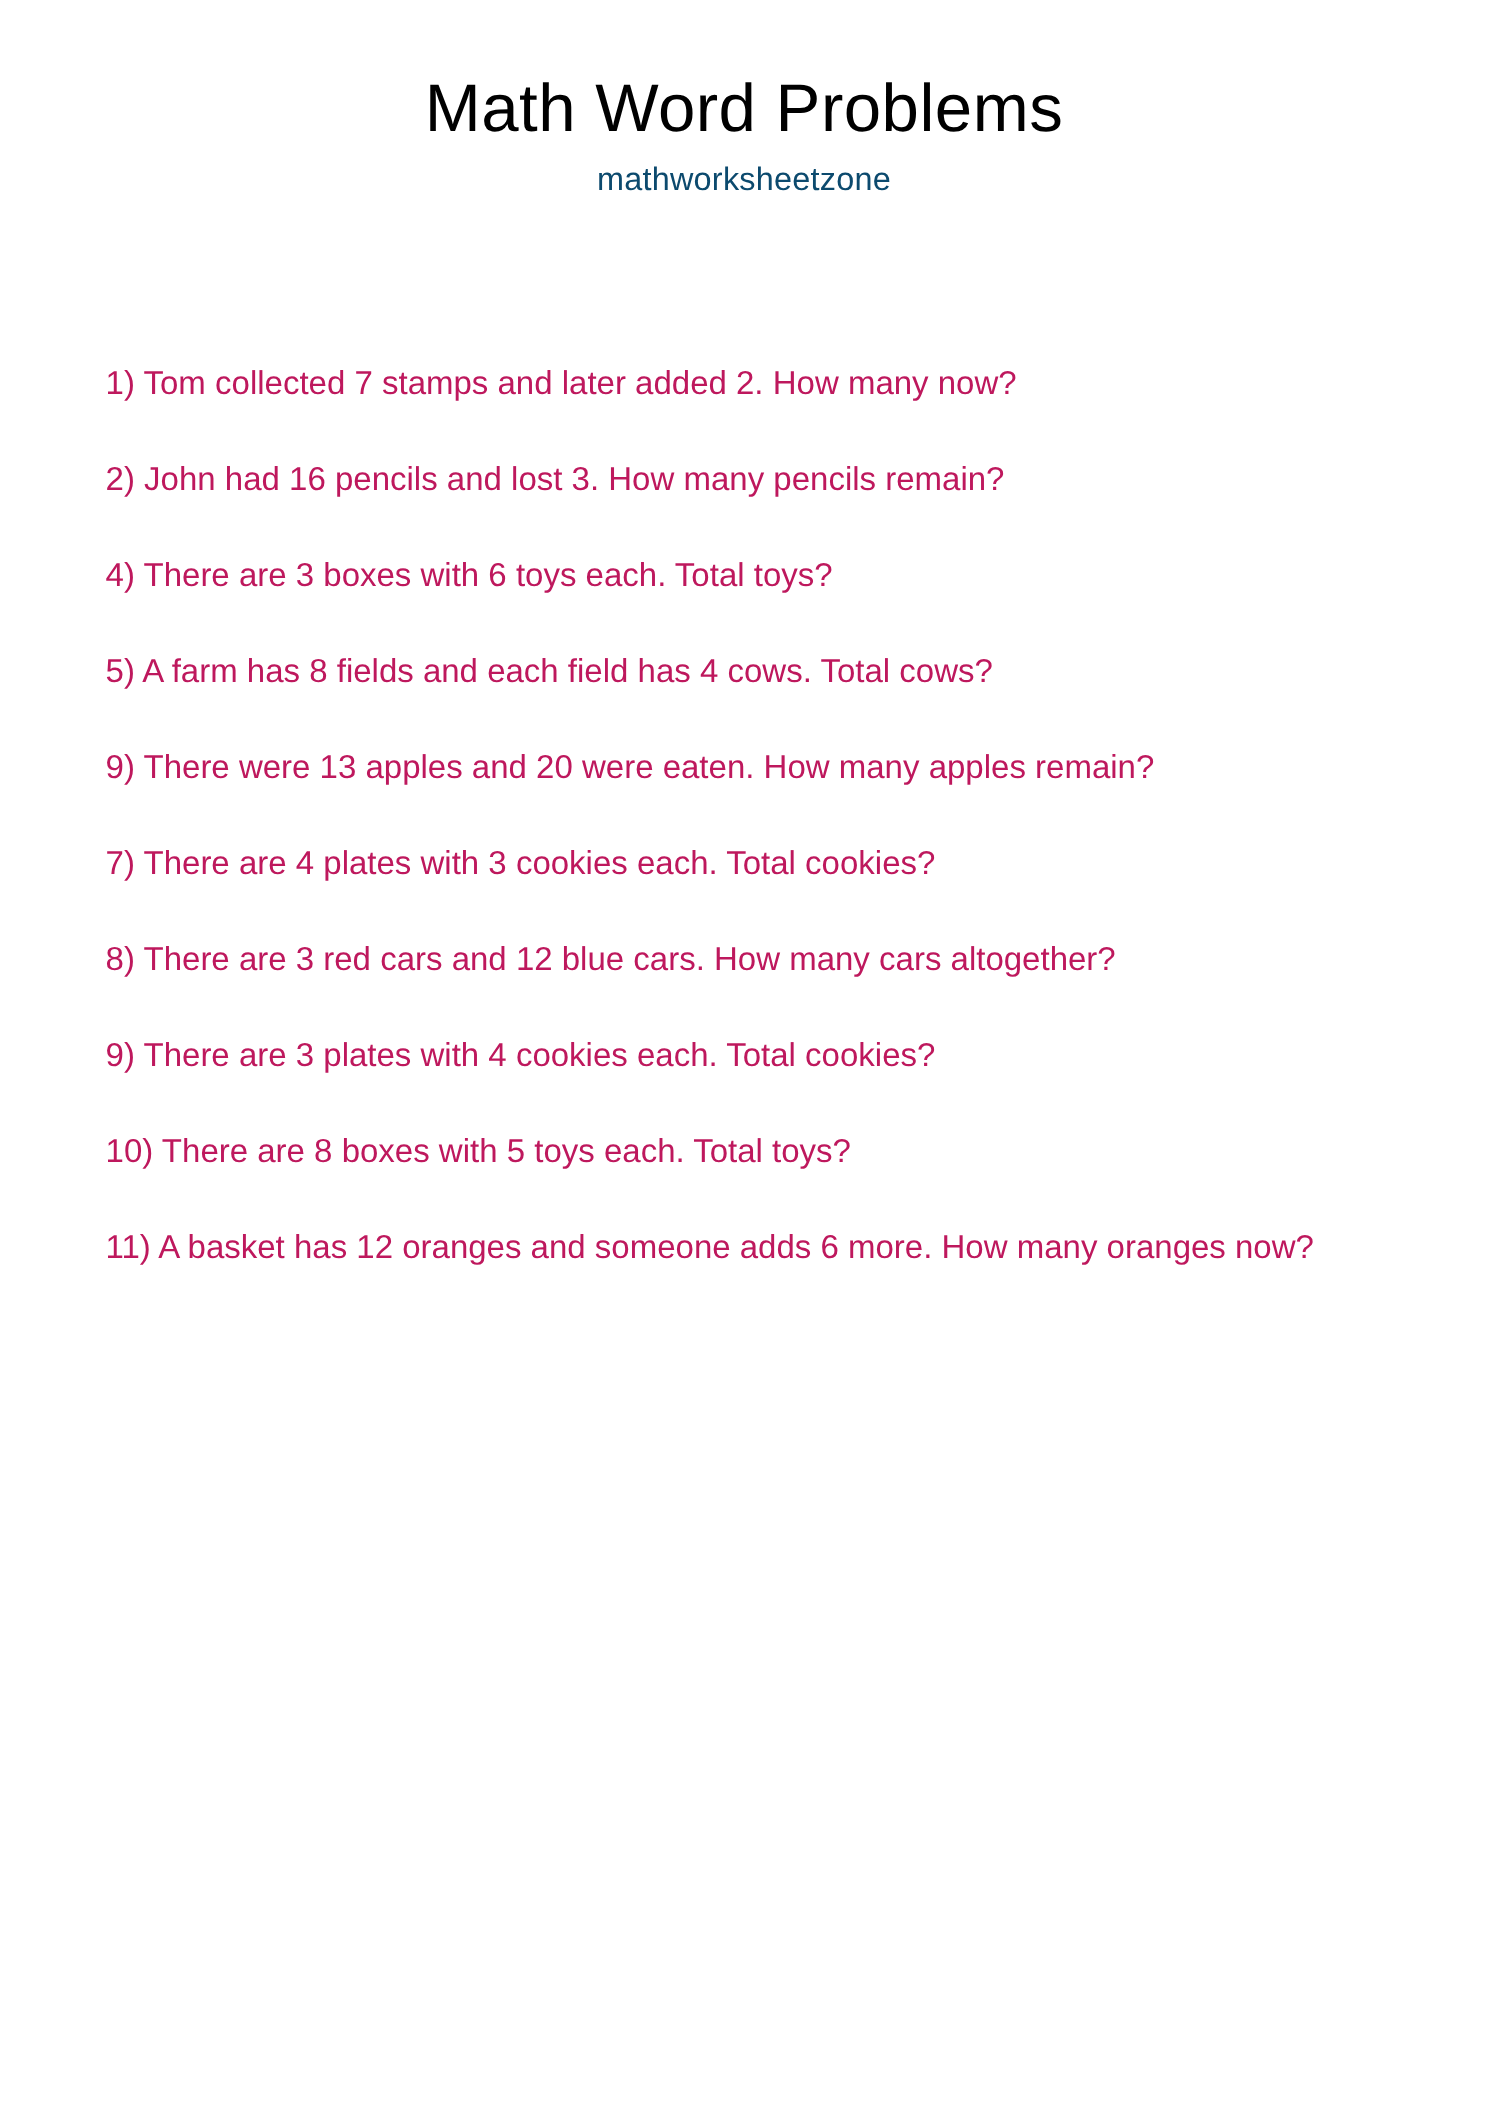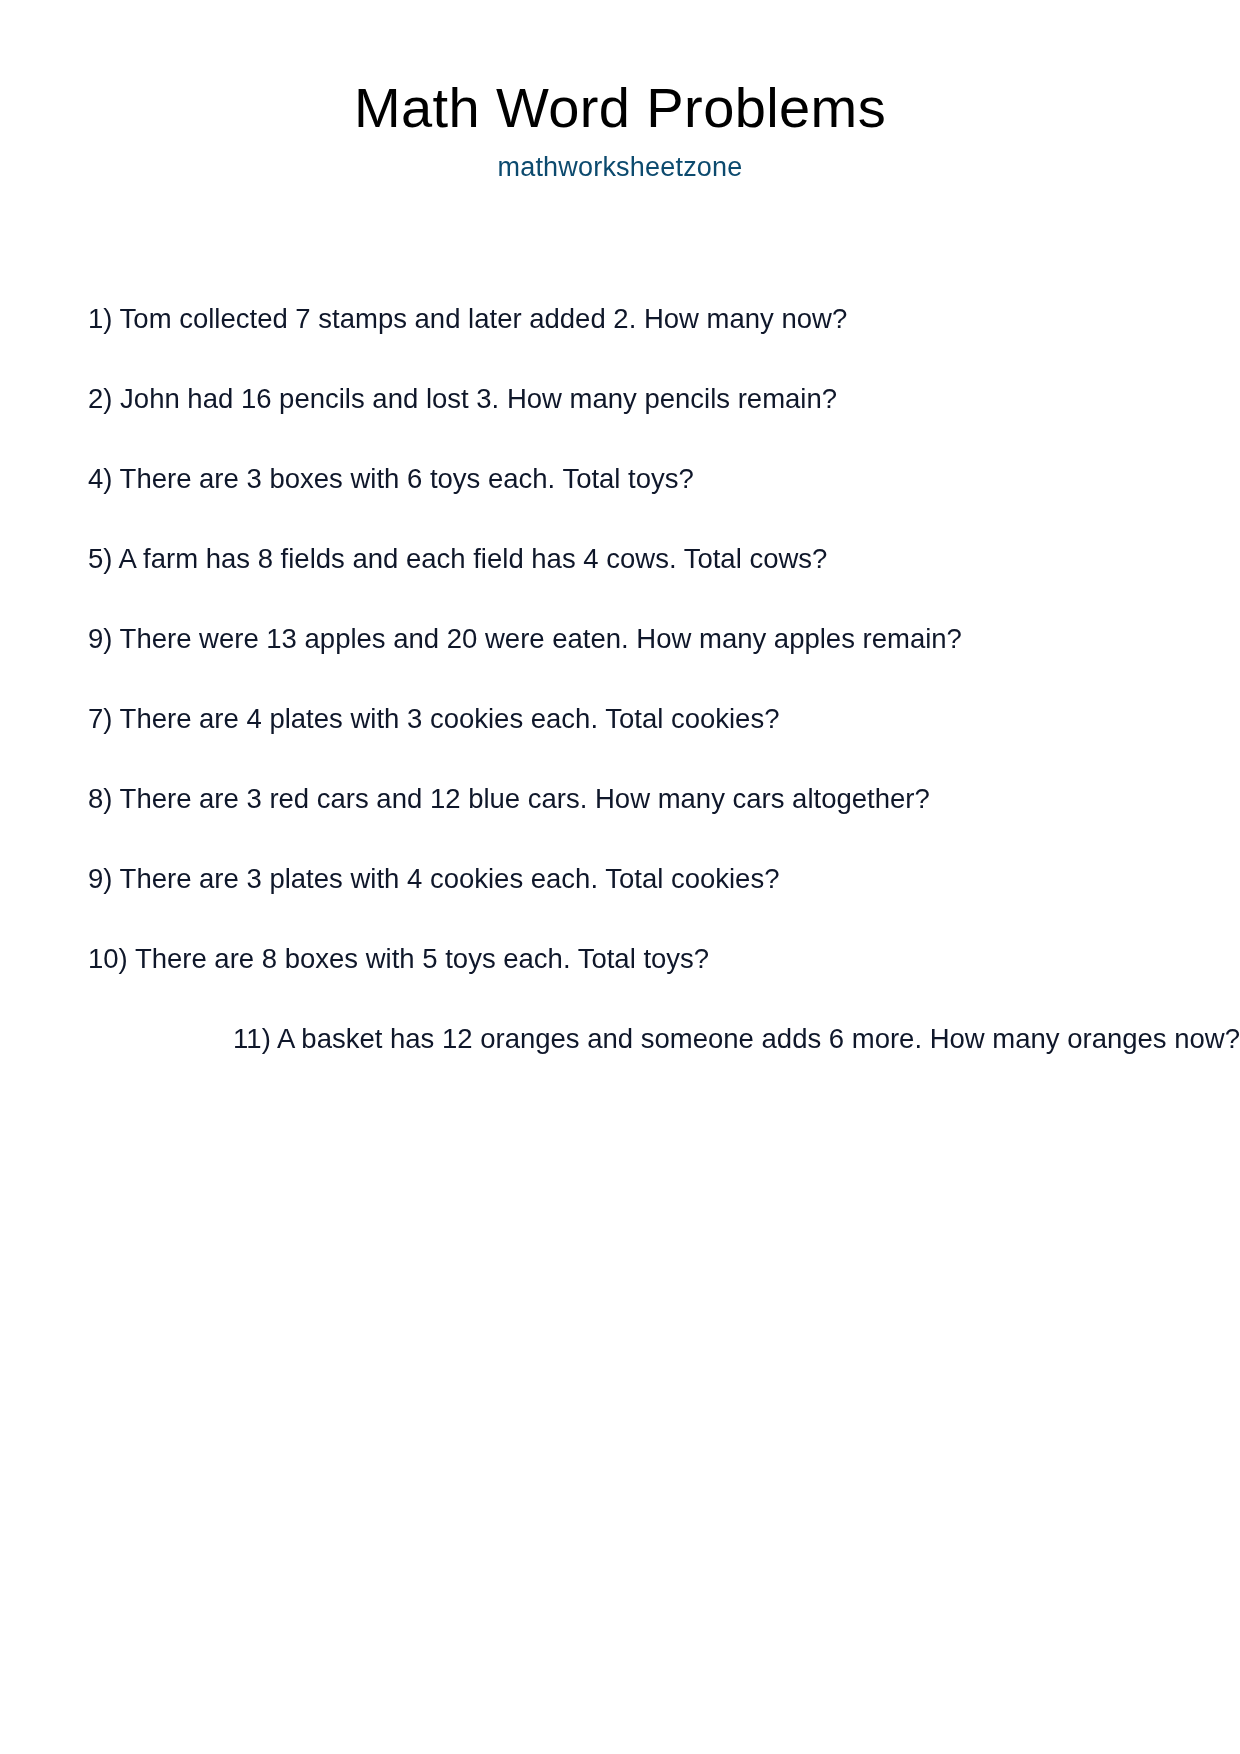--- a/index.html
+++ b/index.html
@@ -24,21 +24,21 @@
     height: 1754px;
     box-sizing: border-box;
     overflow: hidden;
     background: #ffffff;
   }
 
   
   .header {
     width: 100%;
     text-align: center;
-    padding-top: 78px;
+    padding-top: 60px;
   }
 
   .worksheet-title {
     font-size: 56px;
     font-weight: 400;
     line-height: 1.08;
     letter-spacing: 0.4px;
     color: #000000;
     margin: 0;
     white-space: nowrap;
@@ -58,31 +58,30 @@
     position: absolute;
     top: 305px;
     left: 88px;
     width: 1152px;          
     overflow: hidden;
   }
 
   .problem-line {
     font-size: 27.5px;
     line-height: 1.0;
-    color: #0f172a;
+    color: #be185d;
     
     white-space: nowrap;
     overflow: hidden;
     height: 34px;
     margin-bottom: 46px;
   }
 
   .problem-line:last-child {
     margin-bottom: 0;
-    text-align: right;
   }
 </style>
 </head>
 <body>
 
 <div class="sheet">
 
   <div class="header">
     <h1 class="worksheet-title">Math Word Problems</h1>
     <p class="worksheet-subtitle">mathworksheetzone</p>

